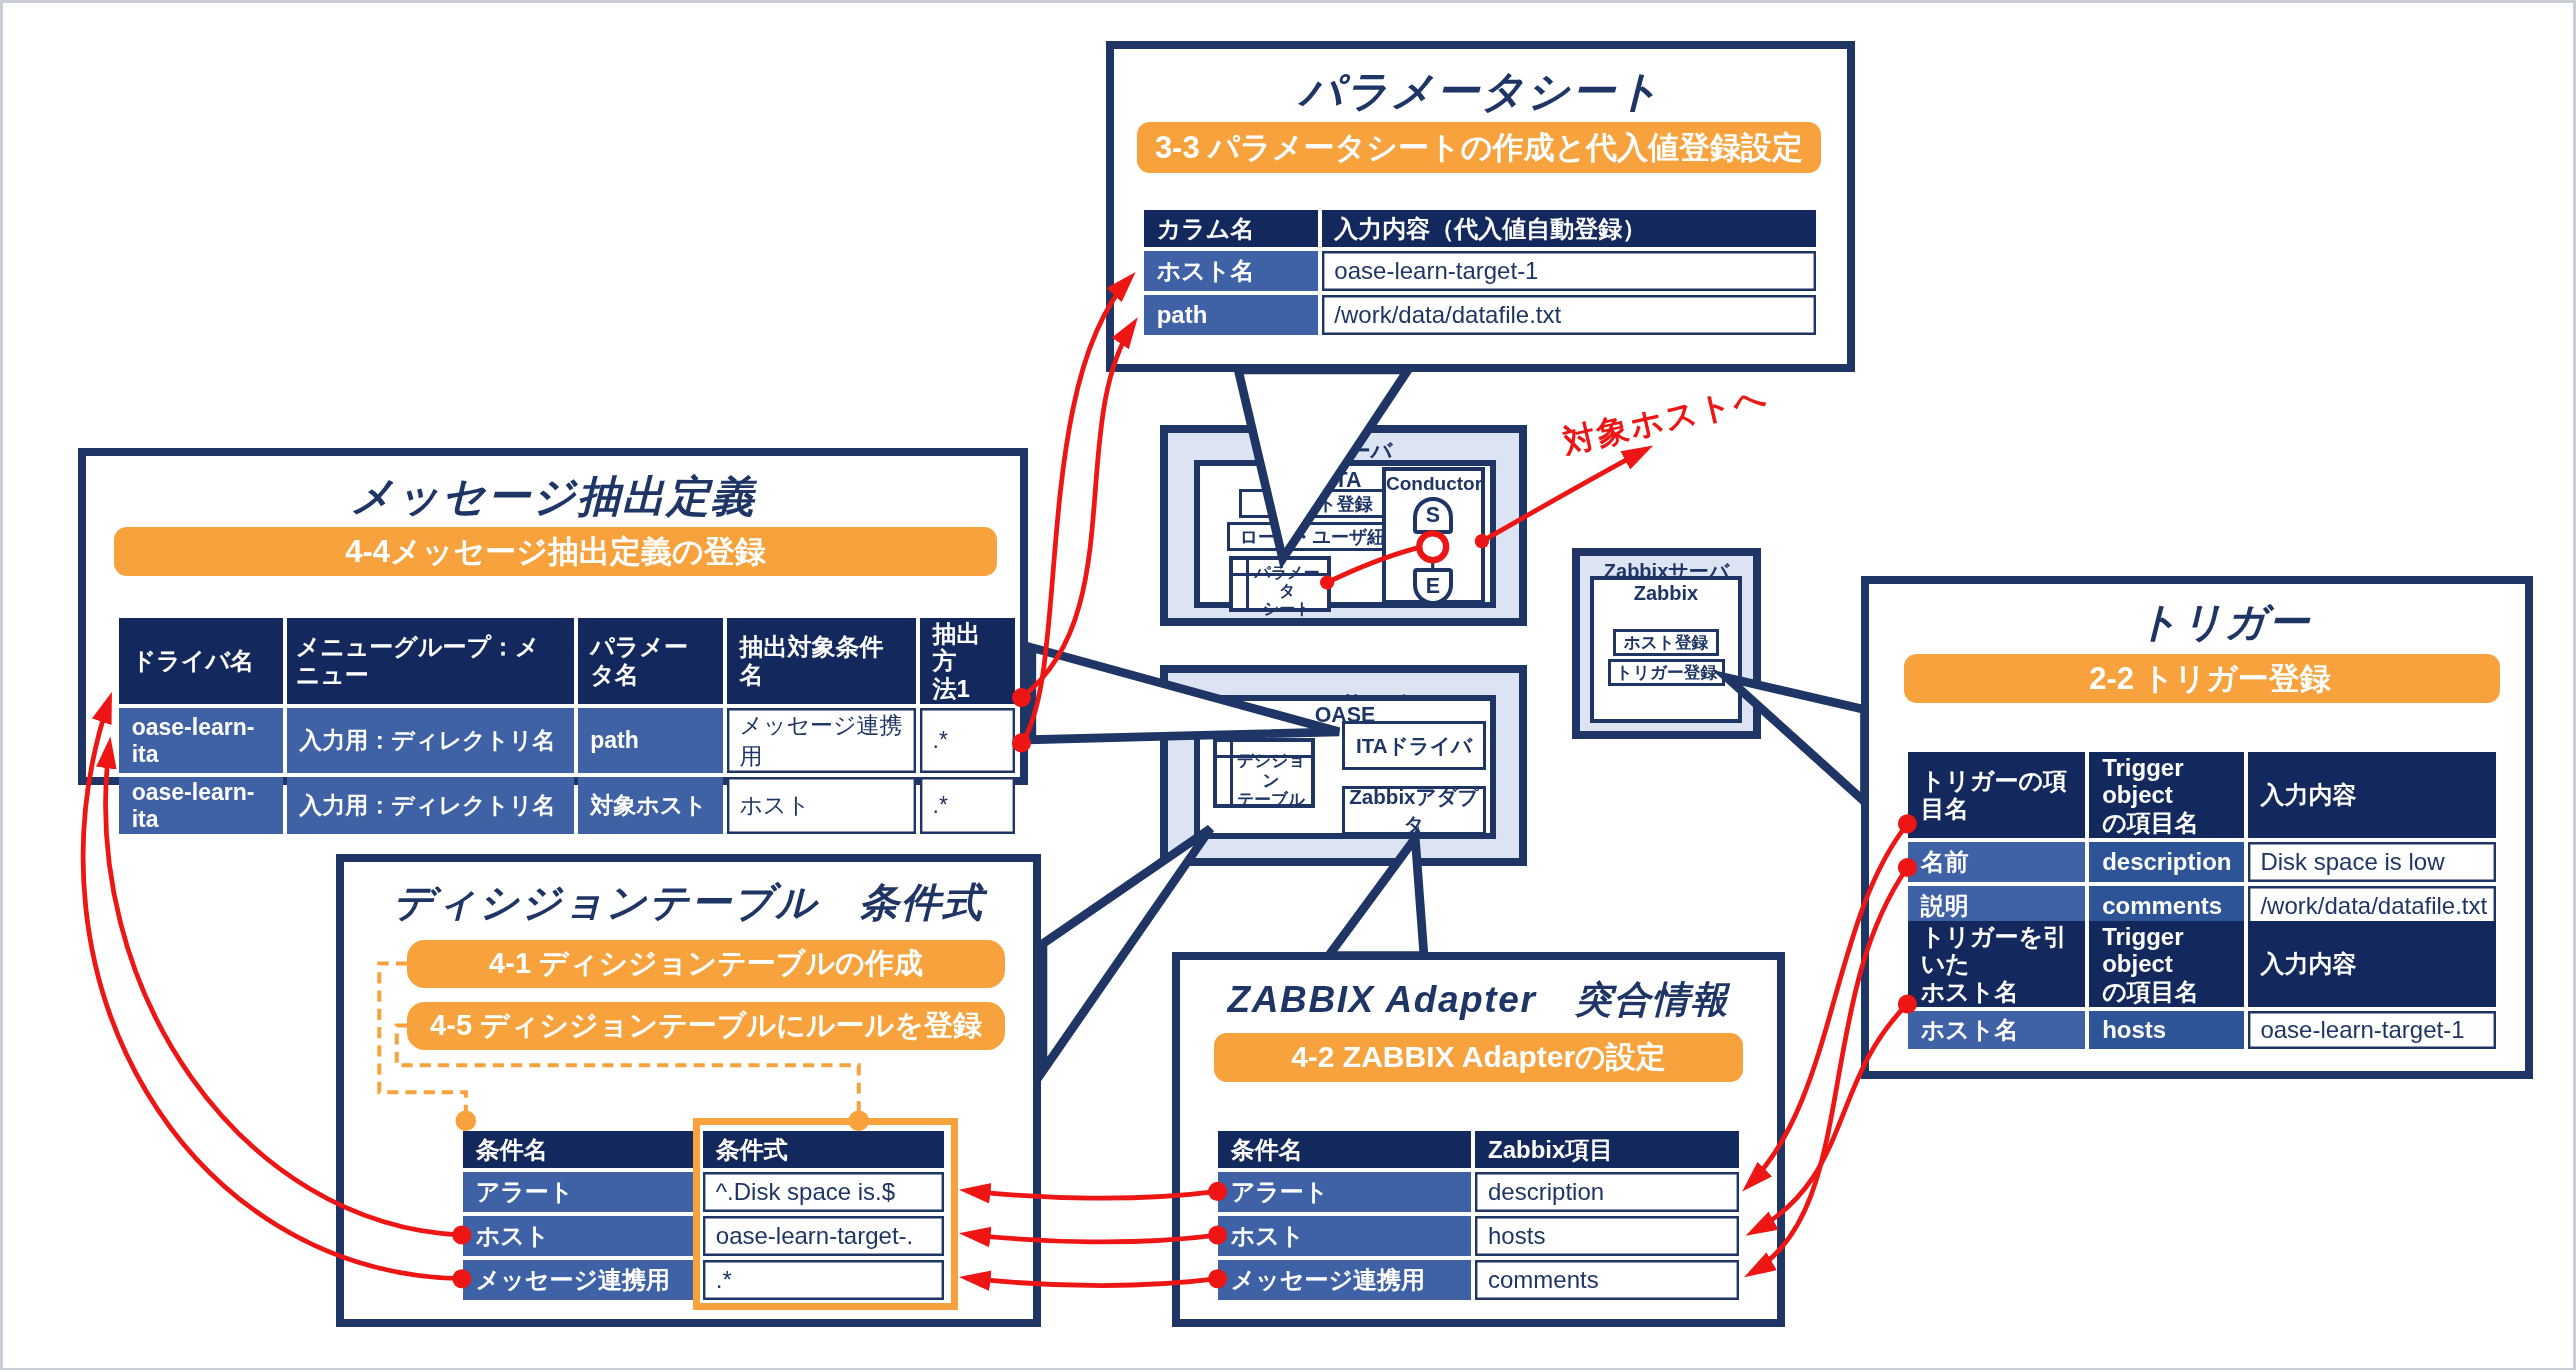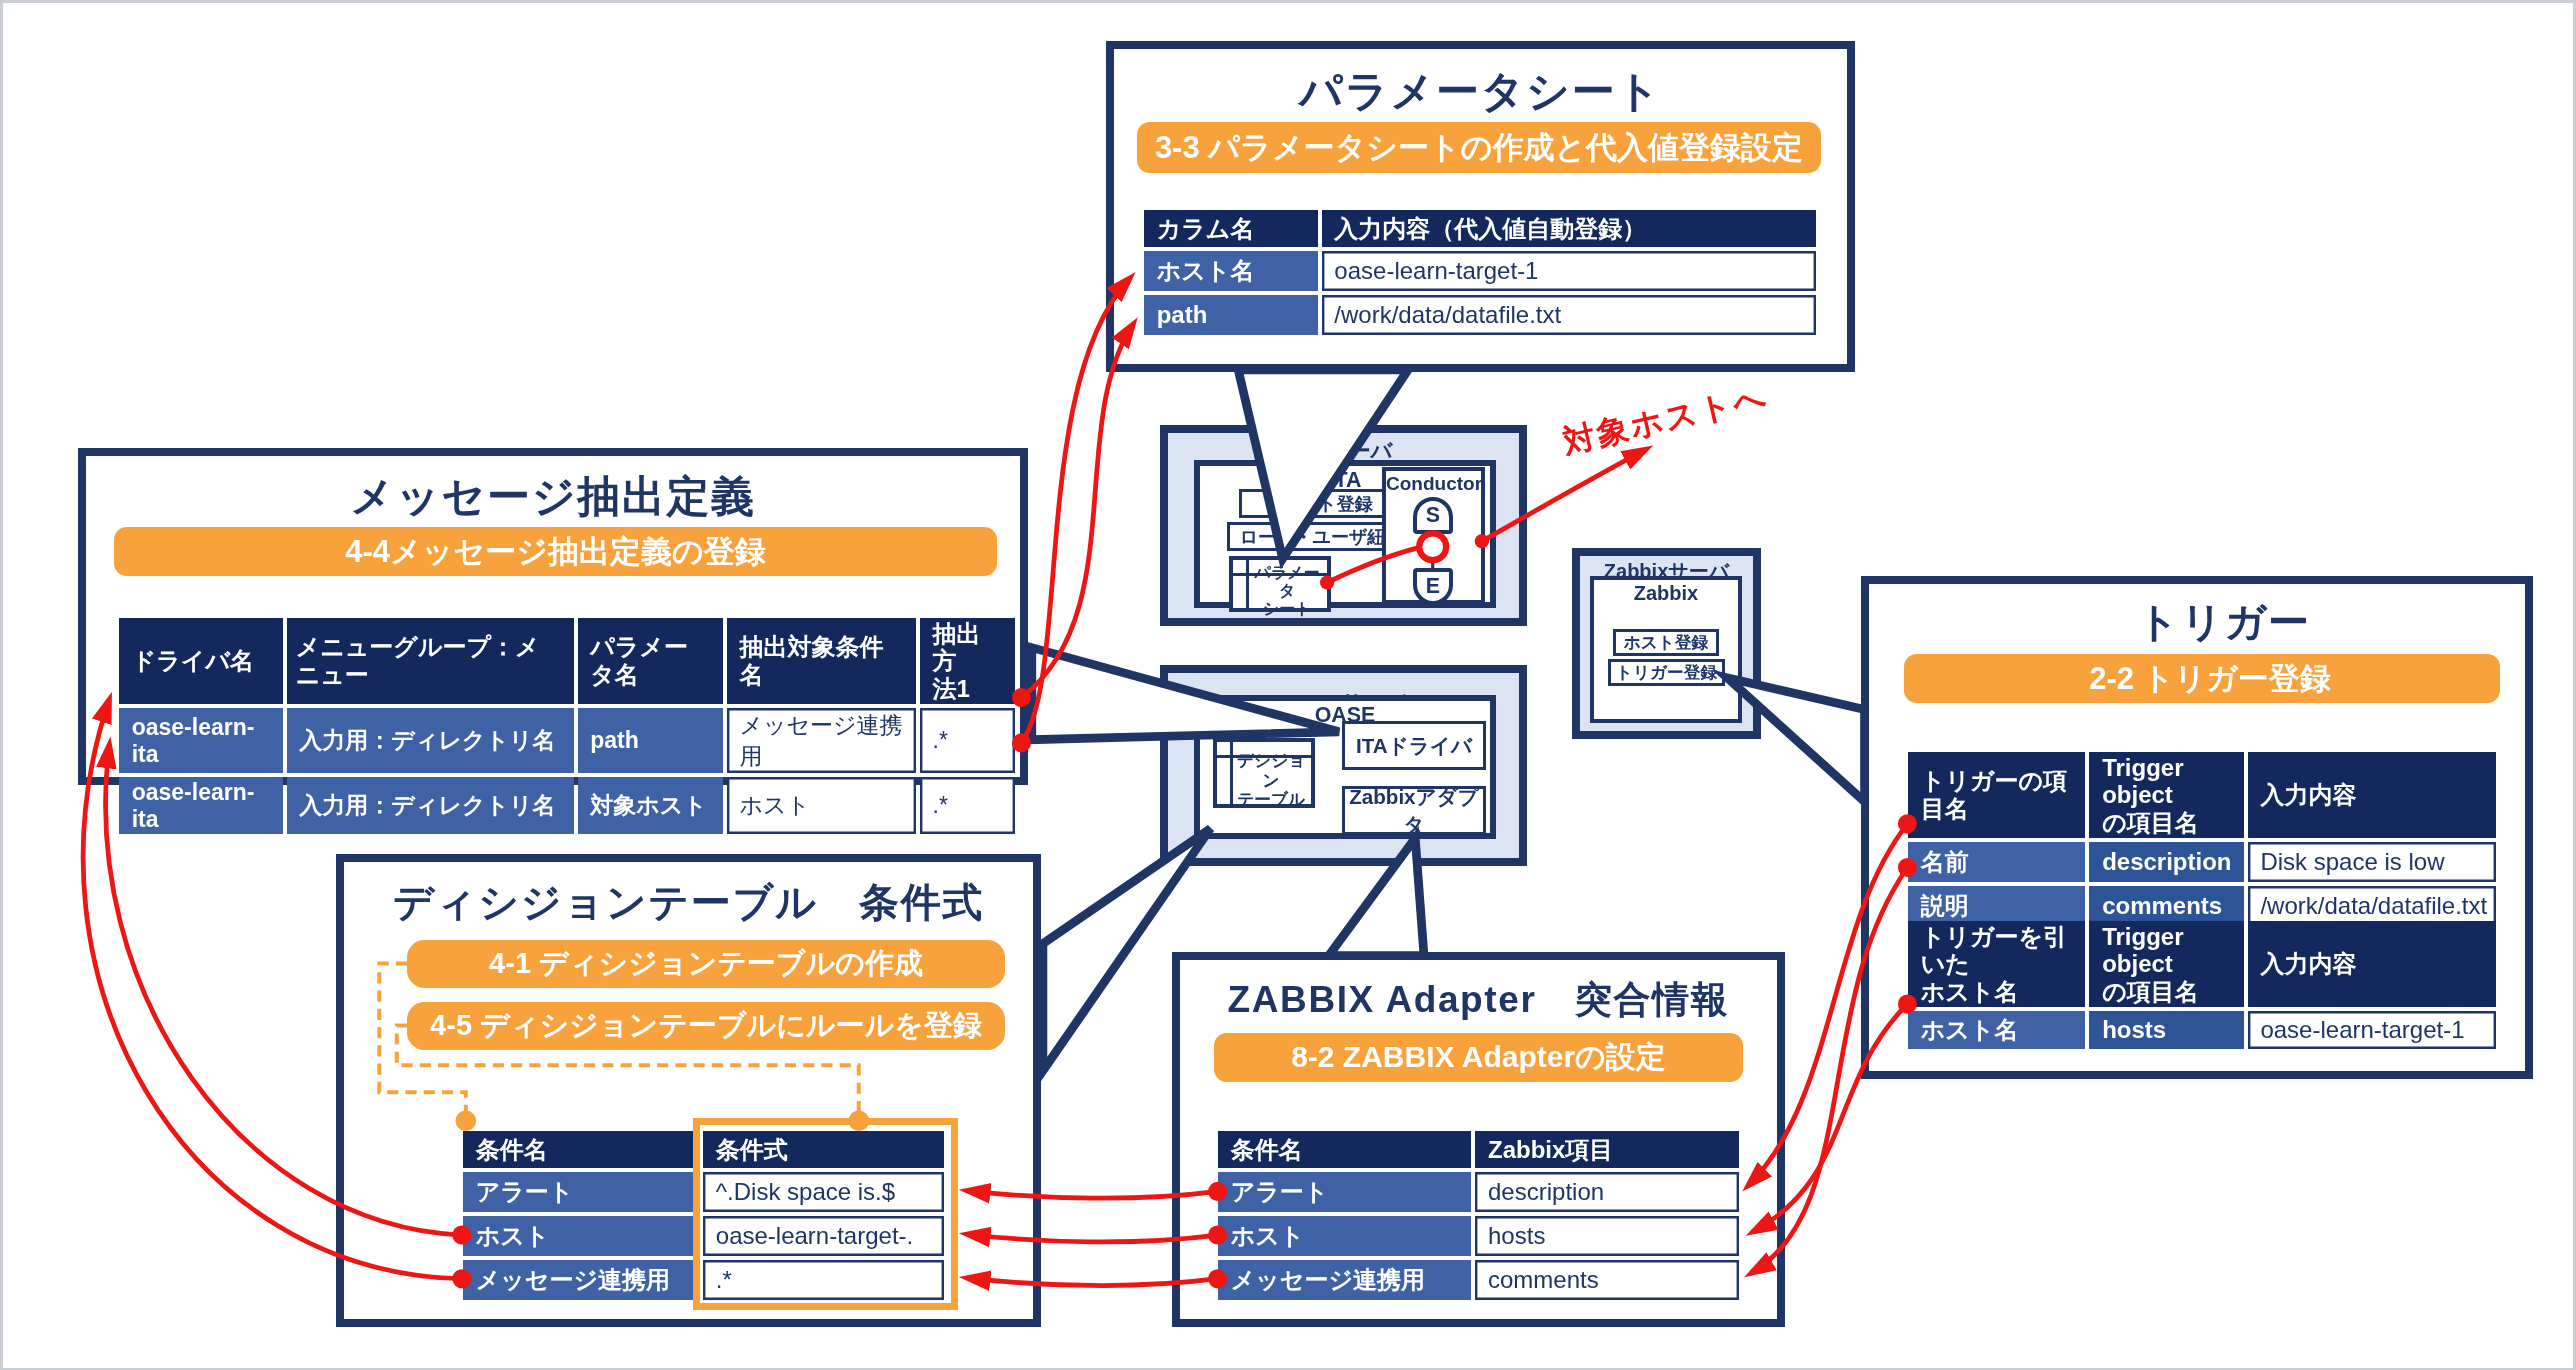--- a/index.html
+++ b/index.html
@@ -6,21 +6,21 @@
     --navy:#1e3565; --navy-deep:#13295e; --row-blue:#3f61a5; --row-blue2:#2d5496;
     --lightblue:#dce4f4; --orange:#f7a23c; --red:#ee1515; --frame:#c9cdd4;
   }
   *{margin:0;padding:0;box-sizing:border-box;}
   html,body{background:#fff;}
   body{font-family:"Liberation Sans","DejaVu Sans",sans-serif;}
   .canvas{position:relative;width:2576px;height:1371px;background:#fff;border:3.2px solid var(--frame);overflow:hidden;}
 
   
   .bigbox{position:absolute;background:#fff;border:8.7px solid var(--navy);}
-  .boxtitle{position:absolute;text-align:center;color:var(--navy);font-weight:bold;letter-spacing:1.6px;}
+  .boxtitle{position:absolute;text-align:center;color:var(--navy);font-weight:bold;letter-spacing:1.6px;font-style:italic;}
   .banner{position:absolute;background:var(--orange);border-radius:12.7px;color:#fff;font-weight:bold;
           display:flex;align-items:center;justify-content:center;text-align:center;}
 
   
   .tbl{position:absolute;}
   .tbl table{width:100%;table-layout:fixed;border-collapse:separate;border-spacing:4px;}
   .tbl th{background:var(--navy-deep);color:#fff;font-weight:bold;text-align:left;padding:1.6px 12.7px;
           font-size:24px;line-height:1.15;white-space:pre-line;vertical-align:middle;}
   .tbl td{padding:1.6px 12.7px;font-size:24px;vertical-align:middle;overflow:hidden;}
   .t-param th{height:37px;} .t-param td{height:40px;}
@@ -159,21 +159,21 @@
             <td>メッセージ連携用</td>
             <td>.*</td>
           </tr>
         </tbody>
       </table>
     </div>
   <div class="col-highlight" style="left:690px;top:1115px;width:265px;height:192px;"></div>
 
   <div class="bigbox" style="left:1169px;top:949px;width:613px;height:375px;"></div>
   <div class="boxtitle" style="left:1169px;top:972px;width:613px;font-size:37px;">ZABBIX Adapter　突合情報</div>
-  <div class="banner" style="left:1211px;top:1030px;width:529px;height:49px;font-size:30px;">8-2 ZABBIX Adapterの設定</div>
+  <div class="banner" style="left:1211px;top:1030px;width:529px;height:49px;font-size:30px;">4-2 ZABBIX Adapterの設定</div>
   <div class="tbl t-zab" style="left:1211px;top:1124px;width:529px;">
       <table>
         <thead>
           <tr>
             <th>条件名</th>
             <th>Zabbix項目</th>
           </tr>
         </thead>
         <tbody>
           <tr>

